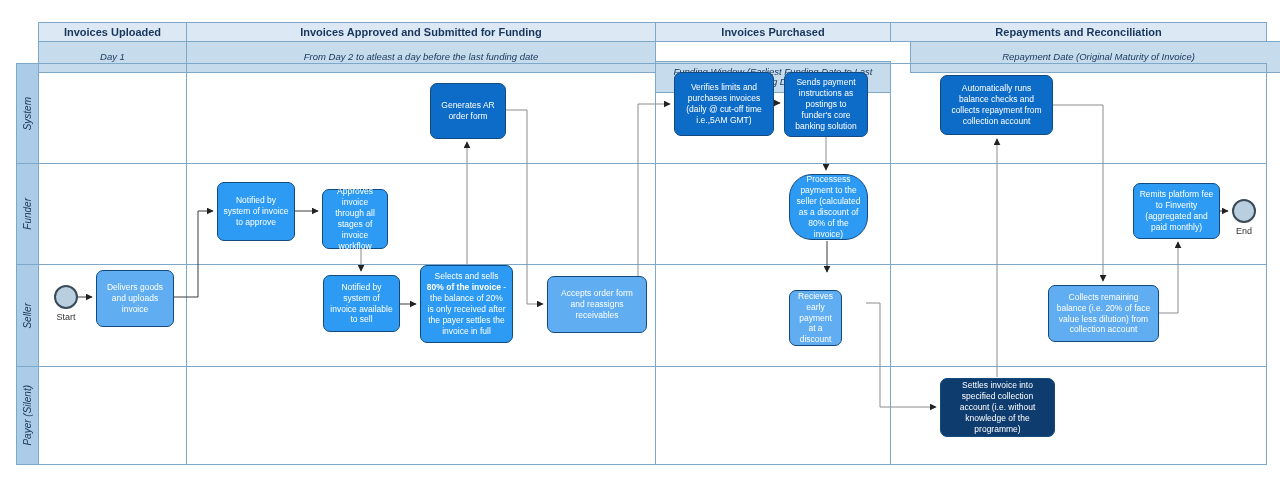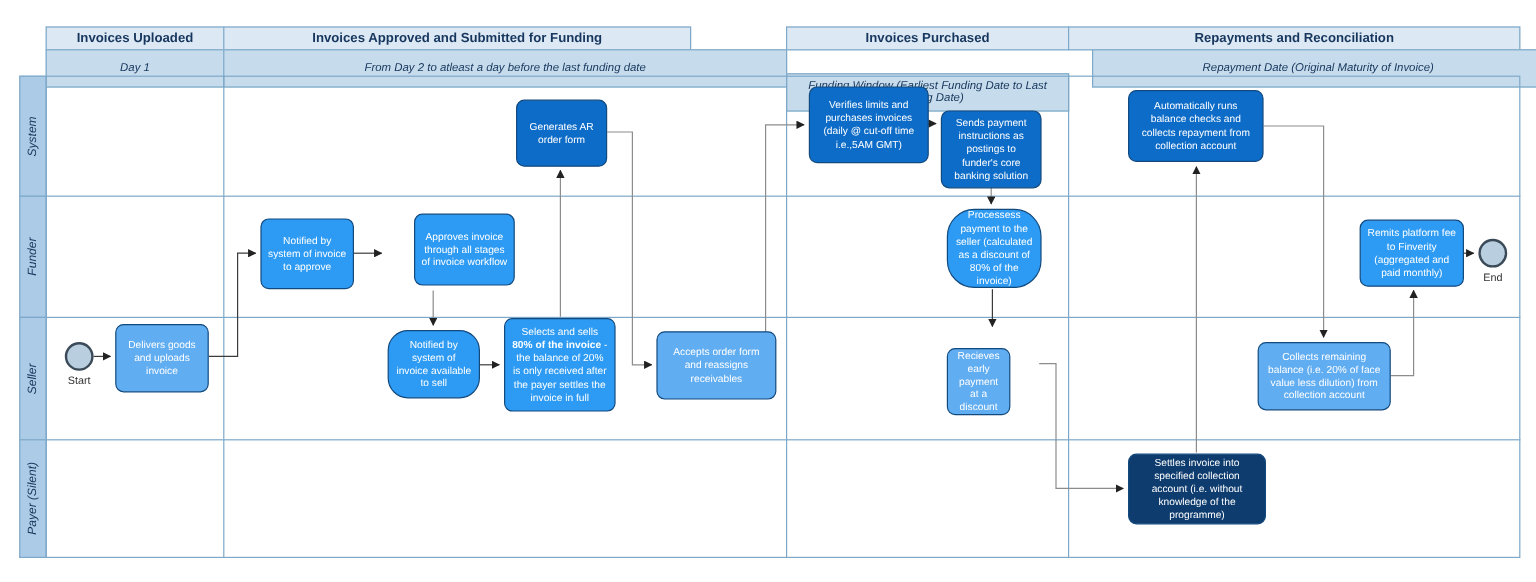--- a/index.html
+++ b/index.html
@@ -33,21 +33,21 @@
   .conn.gray{stroke:#8c8c8c;}
 </style>
 </head>
 <body>
 
 <div id="canvas">
 
   <div class="cell phase-title" style="left:38px;top:22px;width:149px;height:20px;">
       <span>Invoices Uploaded</span>
     </div>
-  <div class="cell phase-title" style="left:186px;top:22px;width:390px;height:20px;">
+  <div class="cell phase-title" style="left:186px;top:22px;width:470px;height:20px;">
       <span>Invoices Approved and Submitted for Funding</span>
     </div>
   <div class="cell phase-title" style="left:655px;top:22px;width:236px;height:20px;">
       <span>Invoices Purchased</span>
     </div>
   <div class="cell phase-title" style="left:890px;top:22px;width:377px;height:20px;">
       <span>Repayments and Reconciliation</span>
     </div>
 
   <div class="cell phase-sub" style="left:38px;top:41px;width:149px;height:23px;">
@@ -107,44 +107,44 @@
     <path class="conn gray" d="M1159,313 L1178,313 L1178,242" marker-end="url(#arr)"></path>
     <path class="conn black" d="M1220,211 L1228,211" marker-end="url(#arr)"></path>
   </svg>
 
   <div class="node fill-dark" style="left:430px;top:83px;width:76px;height:56px;">
       <span>Generates AR order form</span>
     </div>
   <div class="node fill-dark" style="left:674px;top:72px;width:100px;height:64px;">
       <span>Verifies limits and purchases invoices (daily @ cut-off time i.e.,5AM GMT)</span>
     </div>
-  <div class="node fill-dark" style="left:784px;top:72px;width:84px;height:65px;margin-top:20px;">
+  <div class="node fill-dark" style="left:784px;top:72px;width:84px;height:65px;">
       <span>Sends payment instructions as postings to funder's core banking solution</span>
     </div>
   <div class="node fill-dark" style="left:940px;top:75px;width:113px;height:60px;">
       <span>Automatically runs balance checks and collects repayment from collection account</span>
     </div>
 
   <div class="node fill-mid" style="left:217px;top:182px;width:78px;height:59px;">
       <span>Notified by system of invoice to approve</span>
     </div>
-  <div class="node fill-mid" style="left:322px;top:178px;width:84px;height:60px;margin-left:23px;">
+  <div class="node fill-mid" style="left:322px;top:189px;width:66px;height:60px;">
       <span>Approves invoice through all stages of invoice workflow</span>
     </div>
   <div class="node fill-mid" style="left:789px;top:174px;width:79px;height:66px;border-radius:23px;">
       <span>Processess payment to the seller (calculated as a discount of 80% of the invoice)</span>
     </div>
   <div class="node fill-mid" style="left:1133px;top:183px;width:87px;height:56px;">
       <span>Remits platform fee to Finverity (aggregated and paid monthly)</span>
     </div>
 
   <div class="node fill-light" style="left:96px;top:270px;width:78px;height:57px;">
       <span>Delivers goods and uploads invoice</span>
     </div>
-  <div class="node fill-mid" style="left:323px;top:275px;width:77px;height:57px;border-radius:17px;">
+  <div class="node fill-mid" style="left:323px;top:275px;width:77px;height:57px;">
       <span>Notified by system of invoice available to sell</span>
     </div>
   <div class="node fill-mid" style="left:420px;top:265px;width:93px;height:78px;">
       <span><span>Selects and sells </span><b>80% of the invoice</b><span> - the balance of 20% is only received after the payer settles the invoice in full</span></span>
     </div>
   <div class="node fill-light" style="left:547px;top:276px;width:100px;height:57px;">
       <span>Accepts order form and reassigns receivables</span>
     </div>
   <div class="node fill-light" style="left:789px;top:290px;width:53px;height:56px;text-align:center;">
       <span>Recieves early payment at a discount</span>

